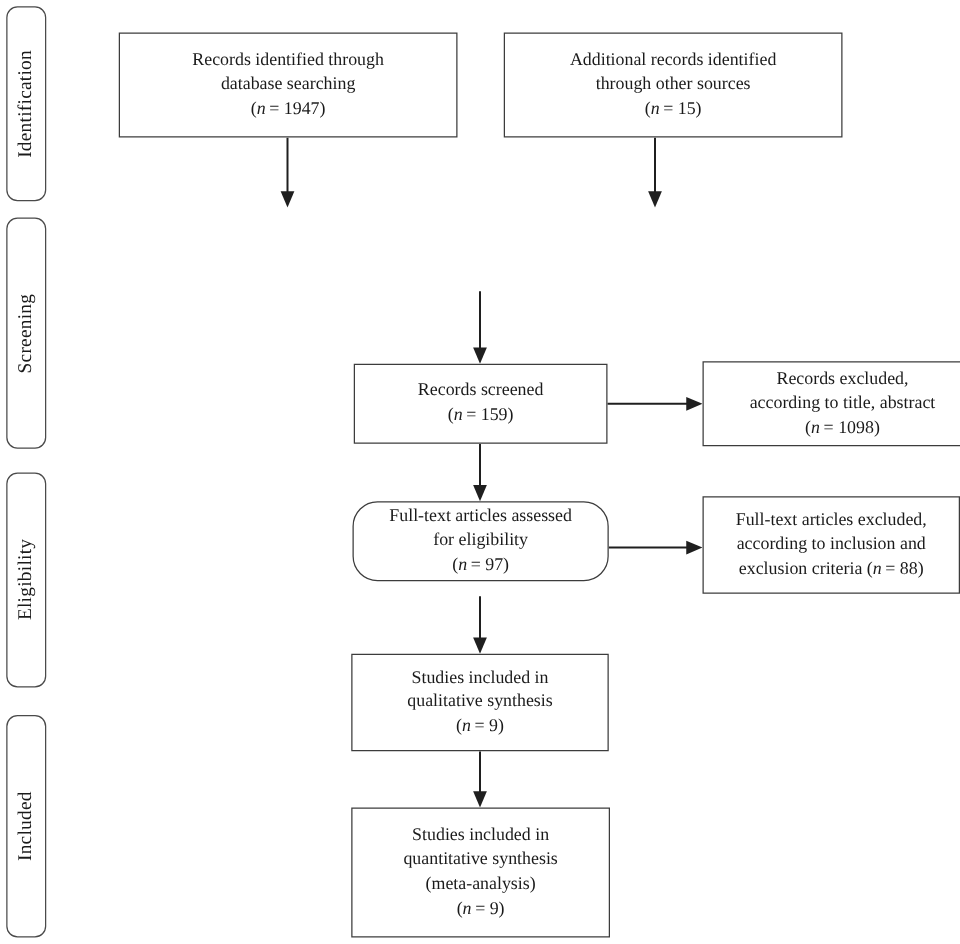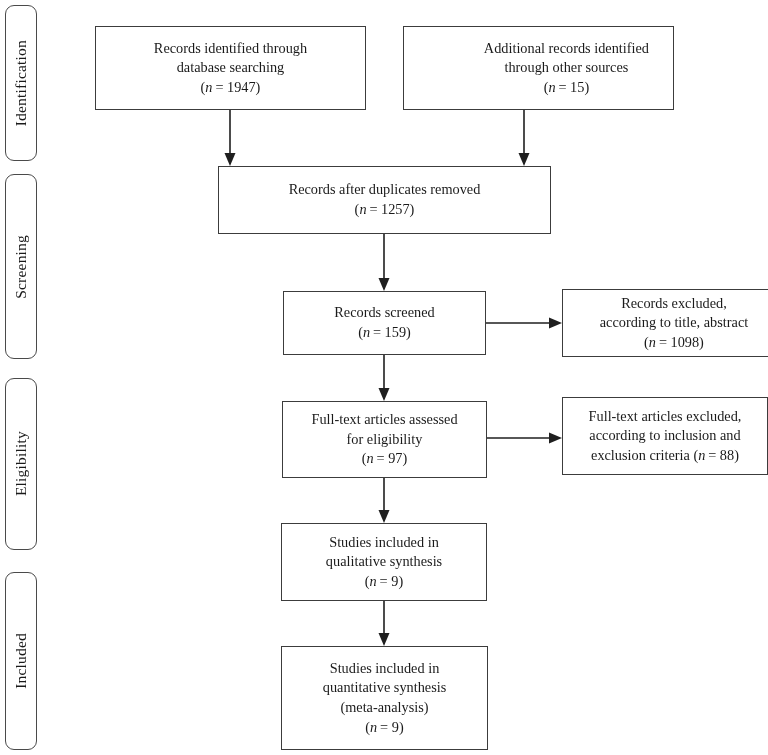--- a/index.html
+++ b/index.html
@@ -136,37 +136,34 @@
   </div>
 
   <div class="stage-pill" style="left:5px;  top:572px; width:32px; height:178px;">
     <span class="stage-label">Included</span>
   </div>
 
   <div class="flow-box" style="left:95px; top:26px; width:271px; height:84px;">
     <span class="box-text">Records identified through<br>database searching<br>(<i>n</i> = 1947)</span>
   </div>
 
-  <div class="flow-box" style="left:403px; top:26px; width:271px; height:84px;justify-content:flex-end;">
+  <div class="flow-box" style="left:403px; top:26px; width:271px; height:84px;">
     <span class="box-text">Additional records identified<br>through other sources<br>(<i>n</i> = 15)</span>
   </div>
 
-  <div class="flow-box" style="left:218px; top:166px; width:333px; height:68px;">
-    <span class="box-text">Records after duplicates removed<br>(<i>n</i> = 1257)</span>
-  </div>
 
   <div class="flow-box" style="left:283px; top:291px; width:203px; height:64px;">
     <span class="box-text">Records screened<br>(<i>n</i> = 159)</span>
   </div>
 
   <div class="flow-box" style="left:562px; top:289px; width:224px; height:68px;">
     <span class="box-text">Records excluded,<br>according to title, abstract<br>(<i>n</i> = 1098)</span>
   </div>
 
-  <div class="flow-box" style="left:282px; top:401px; width:205px; height:77px;">
+  <div class="flow-box" style="left:282px; top:401px; width:205px; height:64px;border-radius:20px;">
     <span class="box-text">Full-text articles assessed<br>for eligibility<br>(<i>n</i> = 97)</span>
   </div>
 
   <div class="flow-box" style="left:562px; top:397px; width:206px; height:78px;">
     <span class="box-text">Full-text articles excluded,<br>according to inclusion and<br>exclusion criteria (<i>n</i> = 88)</span>
   </div>
 
   <div class="flow-box" style="left:281px; top:523px; width:206px; height:78px;">
     <span class="box-text">Studies included in<br>qualitative synthesis<br>(<i>n</i> = 9)</span>
   </div>

